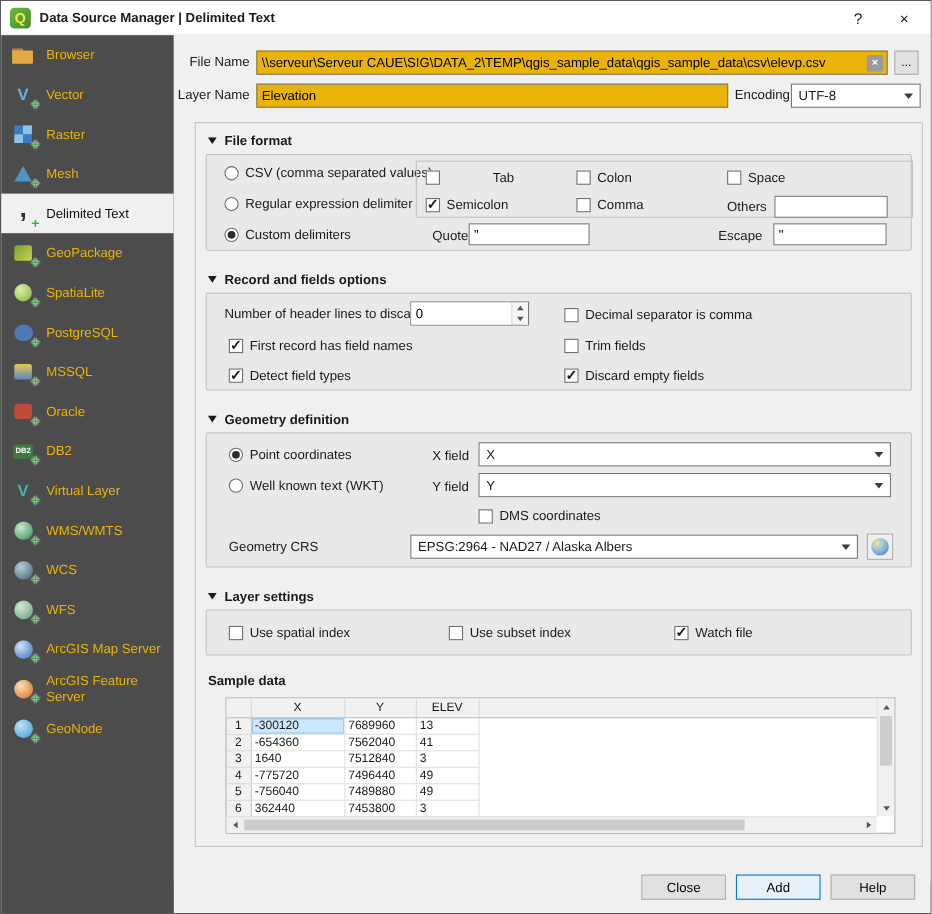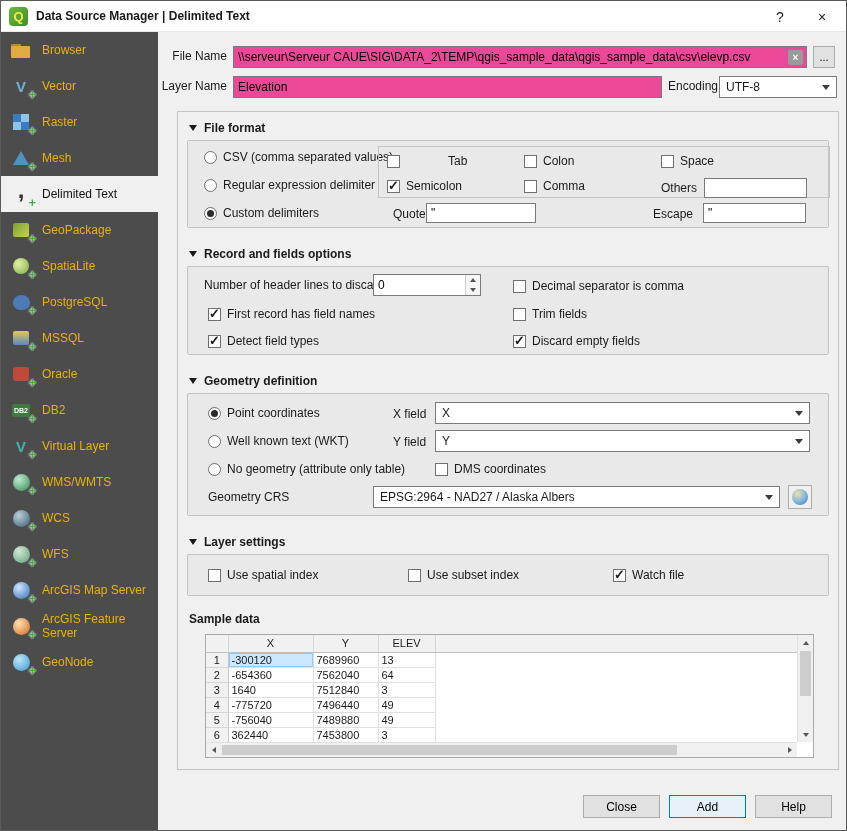--- a/index.html
+++ b/index.html
@@ -38,21 +38,21 @@
   .icon-wms-wmts::before { content:""; width:17px; height:17px; border-radius:50%; background:radial-gradient(circle at 35% 32%,#c6e8cd,#2e8b57); }
   .icon-wcs::before { content:""; width:17px; height:17px; border-radius:50%; background:radial-gradient(circle at 35% 32%,#b9cdd8,#3b5f73); }
   .icon-wfs::before { content:""; width:17px; height:17px; border-radius:50%; background:radial-gradient(circle at 35% 32%,#d3e8d3,#5f9e7a); }
   .icon-arcgis-map-server::before { content:""; width:17px; height:17px; border-radius:50%; background:radial-gradient(circle at 35% 32%,#cfe4ff,#2f6fb0); }
   .icon-arcgis-feature-server::before { content:""; width:17px; height:17px; border-radius:50%; background:radial-gradient(circle at 35% 32%,#ffe0b3,#d2691e); }
   .icon-geonode::before { content:""; width:17px; height:17px; border-radius:50%; background:radial-gradient(circle at 35% 32%,#bfe4f5,#3a9bd5); }
 
   
   .main { position:absolute; left:157px; top:31px; width:690px; height:769px; background:#f0f0f0; }
   .flabel { position:absolute; text-align:right; top:3px; white-space:nowrap; }
-  .txt { border:1px solid #7a7a7a; height:22px; background:#ec4899; padding:0 4px; font:12px "Liberation Sans",sans-serif; }
+  .txt { border:1px solid #7a7a7a; height:22px; background:#eab308; padding:0 4px; font:12px "Liberation Sans",sans-serif; }
   .file-row { position:absolute; left:0; top:14px; right:0; height:22px; }
   .file-row .flabel { left:0; width:69px; }
   .file-input-wrap { position:absolute; left:75px; top:0; width:574px; height:22px; }
   .file-input-wrap .txt { width:100%; padding-right:24px; }
   .clear-btn { position:absolute; right:4px; top:4px; width:15px; height:15px; background:#9a9a9a; border-radius:2px; color:#fff; display:flex; align-items:center; justify-content:center; font-size:10px; font-weight:bold; cursor:default; }
   .clear-btn::before { content:"×"; }
   .browse-btn { position:absolute; left:655px; top:0; width:22px; height:22px; border:1px solid #adadad; background:#e1e1e1; font:11px "Liberation Sans",sans-serif; display:flex; align-items:center; justify-content:center; }
   .layer-row { position:absolute; left:0; top:44px; right:0; height:22px; }
   .layer-row .flabel { left:0; width:69px; }
   .layer-input { position:absolute; left:75px; top:0; width:429px; }
@@ -333,24 +333,20 @@
         </div>
         <label class="ctrl" style="left:20px; top:39px;">
           <span class="rbox"></span>
           <span>Well known text (WKT)</span>
         </label>
         <span class="plain-label" style="left:205px; top:41px;">Y field</span>
         <div class="combo" style="position:absolute; left:247px; top:36px; width:375px;">
           <span class="combo-value">Y</span>
           <span class="combo-arrow"></span>
         </div>
-        <label class="ctrl" style="left:20px; top:67px;">
-          <span class="rbox"></span>
-          <span>No geometry (attribute only table)</span>
-        </label>
         <label class="ctrl" style="left:247px; top:67px;">
           <span class="cbox"></span>
           <span>DMS coordinates</span>
         </label>
         <span class="plain-label" style="left:20px; top:96px;">Geometry CRS</span>
         <div class="combo" style="position:absolute; left:185px; top:92px; width:407px;">
           <span class="combo-value">EPSG:2964 - NAD27 / Alaska Albers</span>
           <span class="combo-arrow"></span>
         </div>
         <button class="globe-btn">
@@ -401,21 +397,21 @@
                 <td class="rownum">1</td>
                 <td class="sel">-300120</td>
                 <td>7689960</td>
                 <td>13</td>
                 <td class="filler"></td>
               </tr>
               <tr>
                 <td class="rownum">2</td>
                 <td>-654360</td>
                 <td>7562040</td>
-                <td>64</td>
+                <td>41</td>
                 <td class="filler"></td>
               </tr>
               <tr>
                 <td class="rownum">3</td>
                 <td>1640</td>
                 <td>7512840</td>
                 <td>3</td>
                 <td class="filler"></td>
               </tr>
               <tr>

